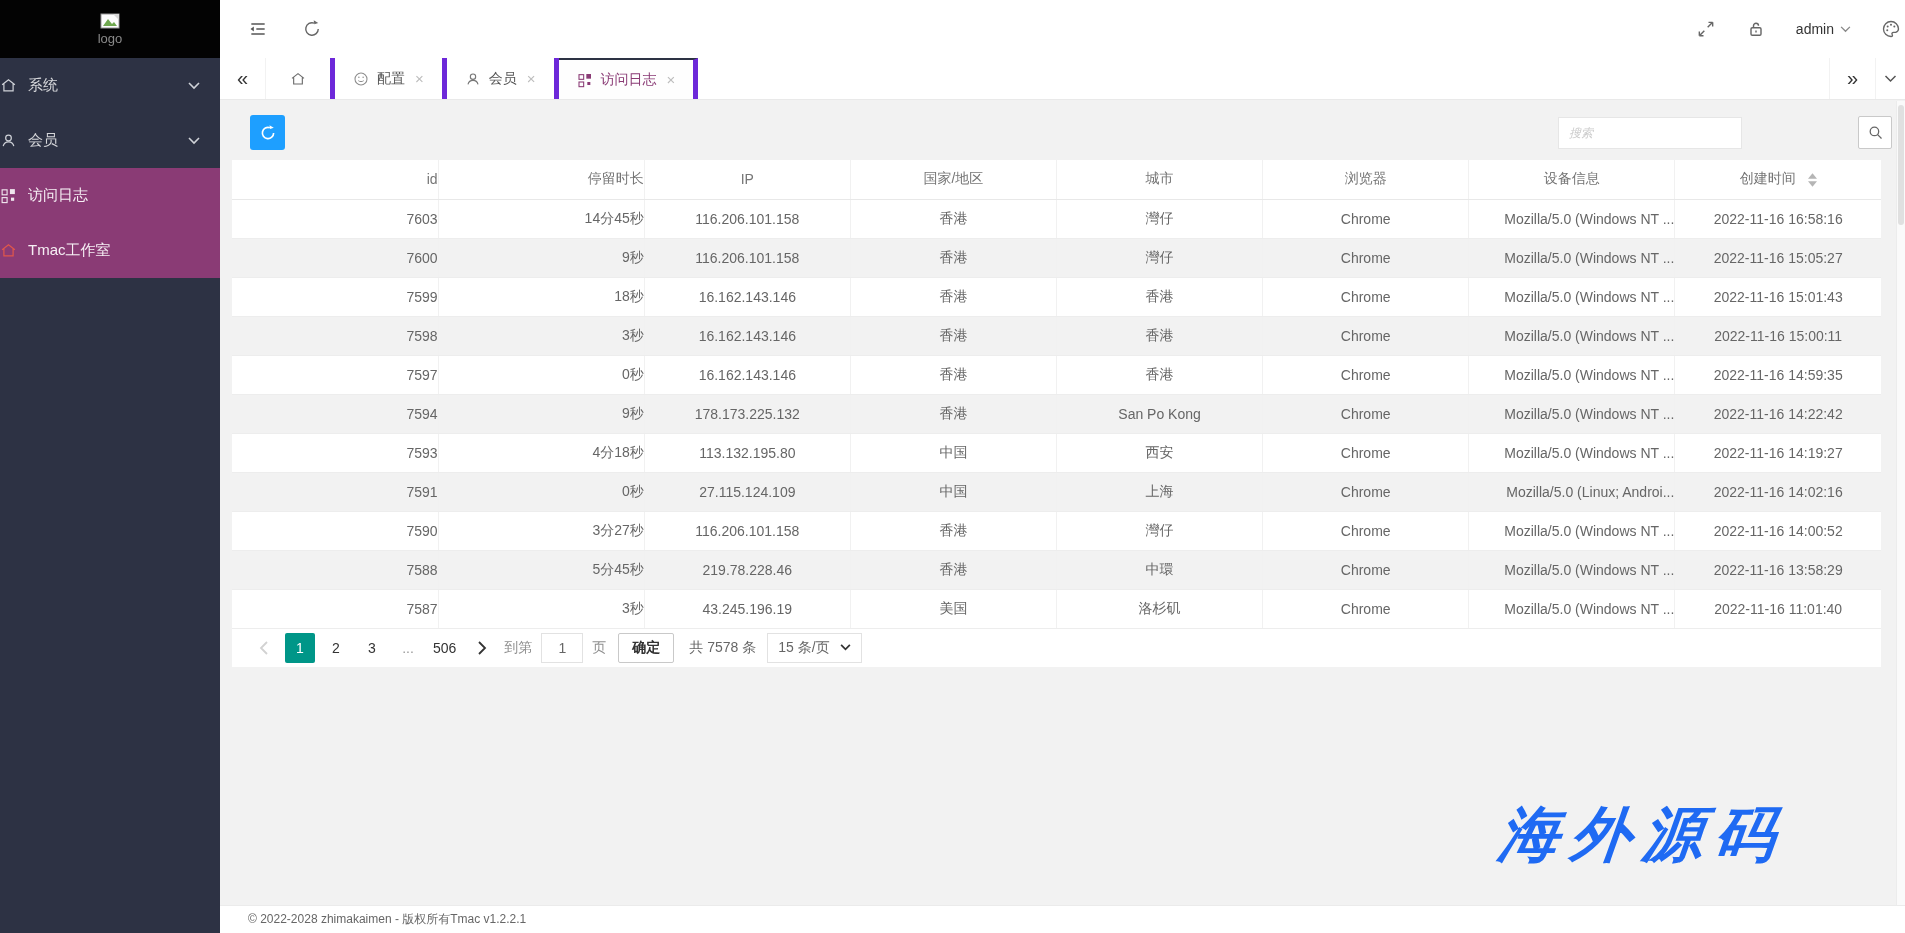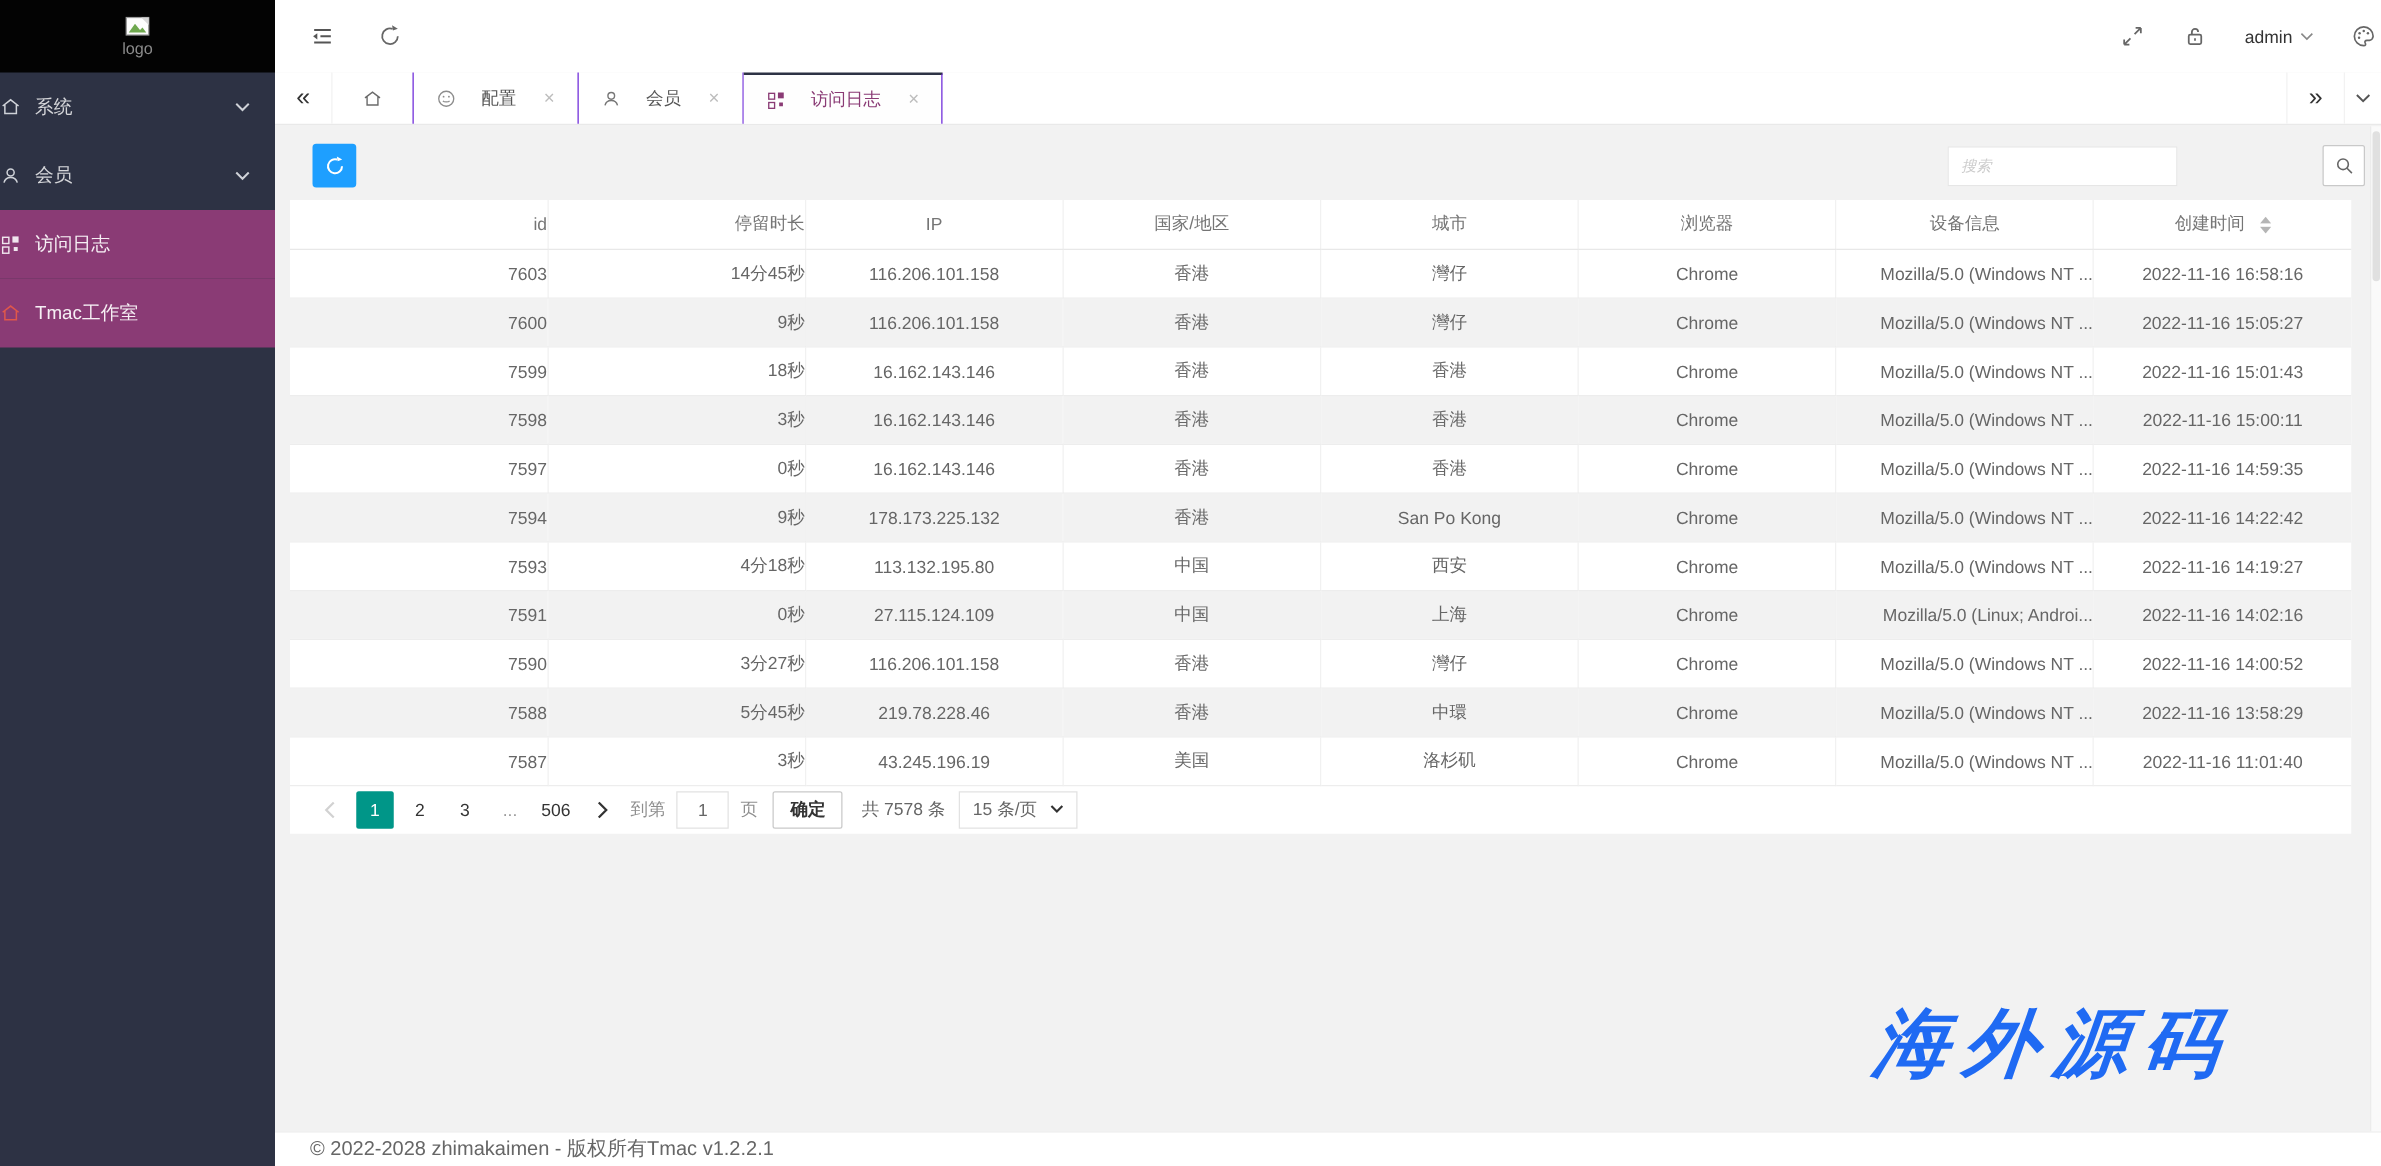--- a/index.html
+++ b/index.html
@@ -21,21 +21,21 @@
   .tb-icon { width:20px; height:20px; display:inline-block; cursor:pointer; }
   .tb-left { display:flex; align-items:center; gap:34px; padding-left:28px; }
   .tb-right { margin-left:auto; display:flex; align-items:center; gap:30px; padding-right:4px; }
   .admin-drop { display:flex; align-items:center; gap:6px; color:#333; font-size:14px; cursor:pointer;text-align:right; }
 
   
   .tabbar { position:absolute; left:220px; top:58px; right:0; height:42px; background:#fff; border-bottom:1px solid #e9e9e9; display:flex; align-items:stretch; z-index:5; }
   .tab-nav { width:46px; display:flex; align-items:center; justify-content:center; font-size:20px; color:#333; cursor:pointer; flex:0 0 auto; }
   .tab-nav.left { border-right:1px solid #f2f2f2; }
   .tab-nav.right { border-left:1px solid #f2f2f2; }
-  .tab { display:flex; align-items:center; gap:20px; padding:0 18px; font-size:14px; color:#555; border-right:1px solid #6d28d9; cursor:pointer; position:relative; }
+  .tab { display:flex; align-items:center; gap:8px; padding:0 18px; font-size:14px; color:#555; border-right:5px solid #6d28d9; cursor:pointer; position:relative; }
   .tab .t-icon { width:16px; height:16px; }
   .tab .t-close { color:#bdbdbd; font-size:15px; margin-left:2px; cursor:pointer; }
   .tab.home { padding:0 24px; }
   .tab.active { border-top:2px solid #2d3244; color:#8a3b75; background:#fefefe; }
   .tab-spacer { flex:1; }
   .tab-caret { width:30px; display:flex; align-items:center; justify-content:center; border-left:1px solid #f2f2f2; cursor:pointer; }
 
   
   .content { position:absolute; left:220px; top:101px; right:0; bottom:28px; background:#f2f2f2; }
   .toolbar { display:flex; align-items:center; height:35px; margin:14px 13px 10px 30px; }
@@ -63,21 +63,21 @@
   .page-btn.active { background:#009688; color:#fff; cursor:default; }
   .page-btn.ellipsis { color:#999; cursor:default; }
   .goto-label, .page-label { color:#8f8f8f; }
   .goto-input { width:42px; height:30px; border:1px solid #e2e2e2; text-align:center; font-size:14px; color:#666; outline:none; background:#fff; }
   .confirm-btn { height:30px; padding:0 13px; background:#fff; border:1px solid #c9c9c9; border-radius:2px; font-size:14px; color:#333; font-weight:700; cursor:pointer; margin-left:3px; }
   .total-label { color:#666; margin-left:6px; }
   .size-select { height:30px; border:1px solid #e2e2e2; background:#fff; display:flex; align-items:center; gap:10px; padding:0 10px; cursor:pointer; color:#666; margin-left:2px; }
 
   
   .watermark { position:absolute; top:795px; right:118px; font-family:"DejaVu Serif", serif; font-style:italic; font-weight:bold; font-size:60px; letter-spacing:12px; color:#1f6af3; transform:skewX(-6deg); z-index:8; white-space:nowrap; }
-  .footer { position:absolute; left:220px; right:0; bottom:0; height:28px; background:#fff; border-top:1px solid #ebebeb; font-size:16px; color:#666; line-height:27px; padding-left:28px; z-index:5; }
+  .footer { position:absolute; left:220px; right:0; bottom:0; height:28px; background:#fff; border-top:1px solid #ebebeb; font-size:12px; color:#666; line-height:27px; padding-left:28px; z-index:5; }
   .scroll-strip { position:absolute; right:0; top:101px; bottom:28px; width:9px; background:#fafafa; border-left:1px solid #ececec; z-index:7; }
   .scroll-thumb { position:absolute; top:4px; left:1px; width:6px; height:120px; background:#e0e0e0; border-radius:3px; }
 </style>
 </head>
 <body>
 
 <div class="app">
 
   <aside class="sidebar">
     <div class="logo-block">

